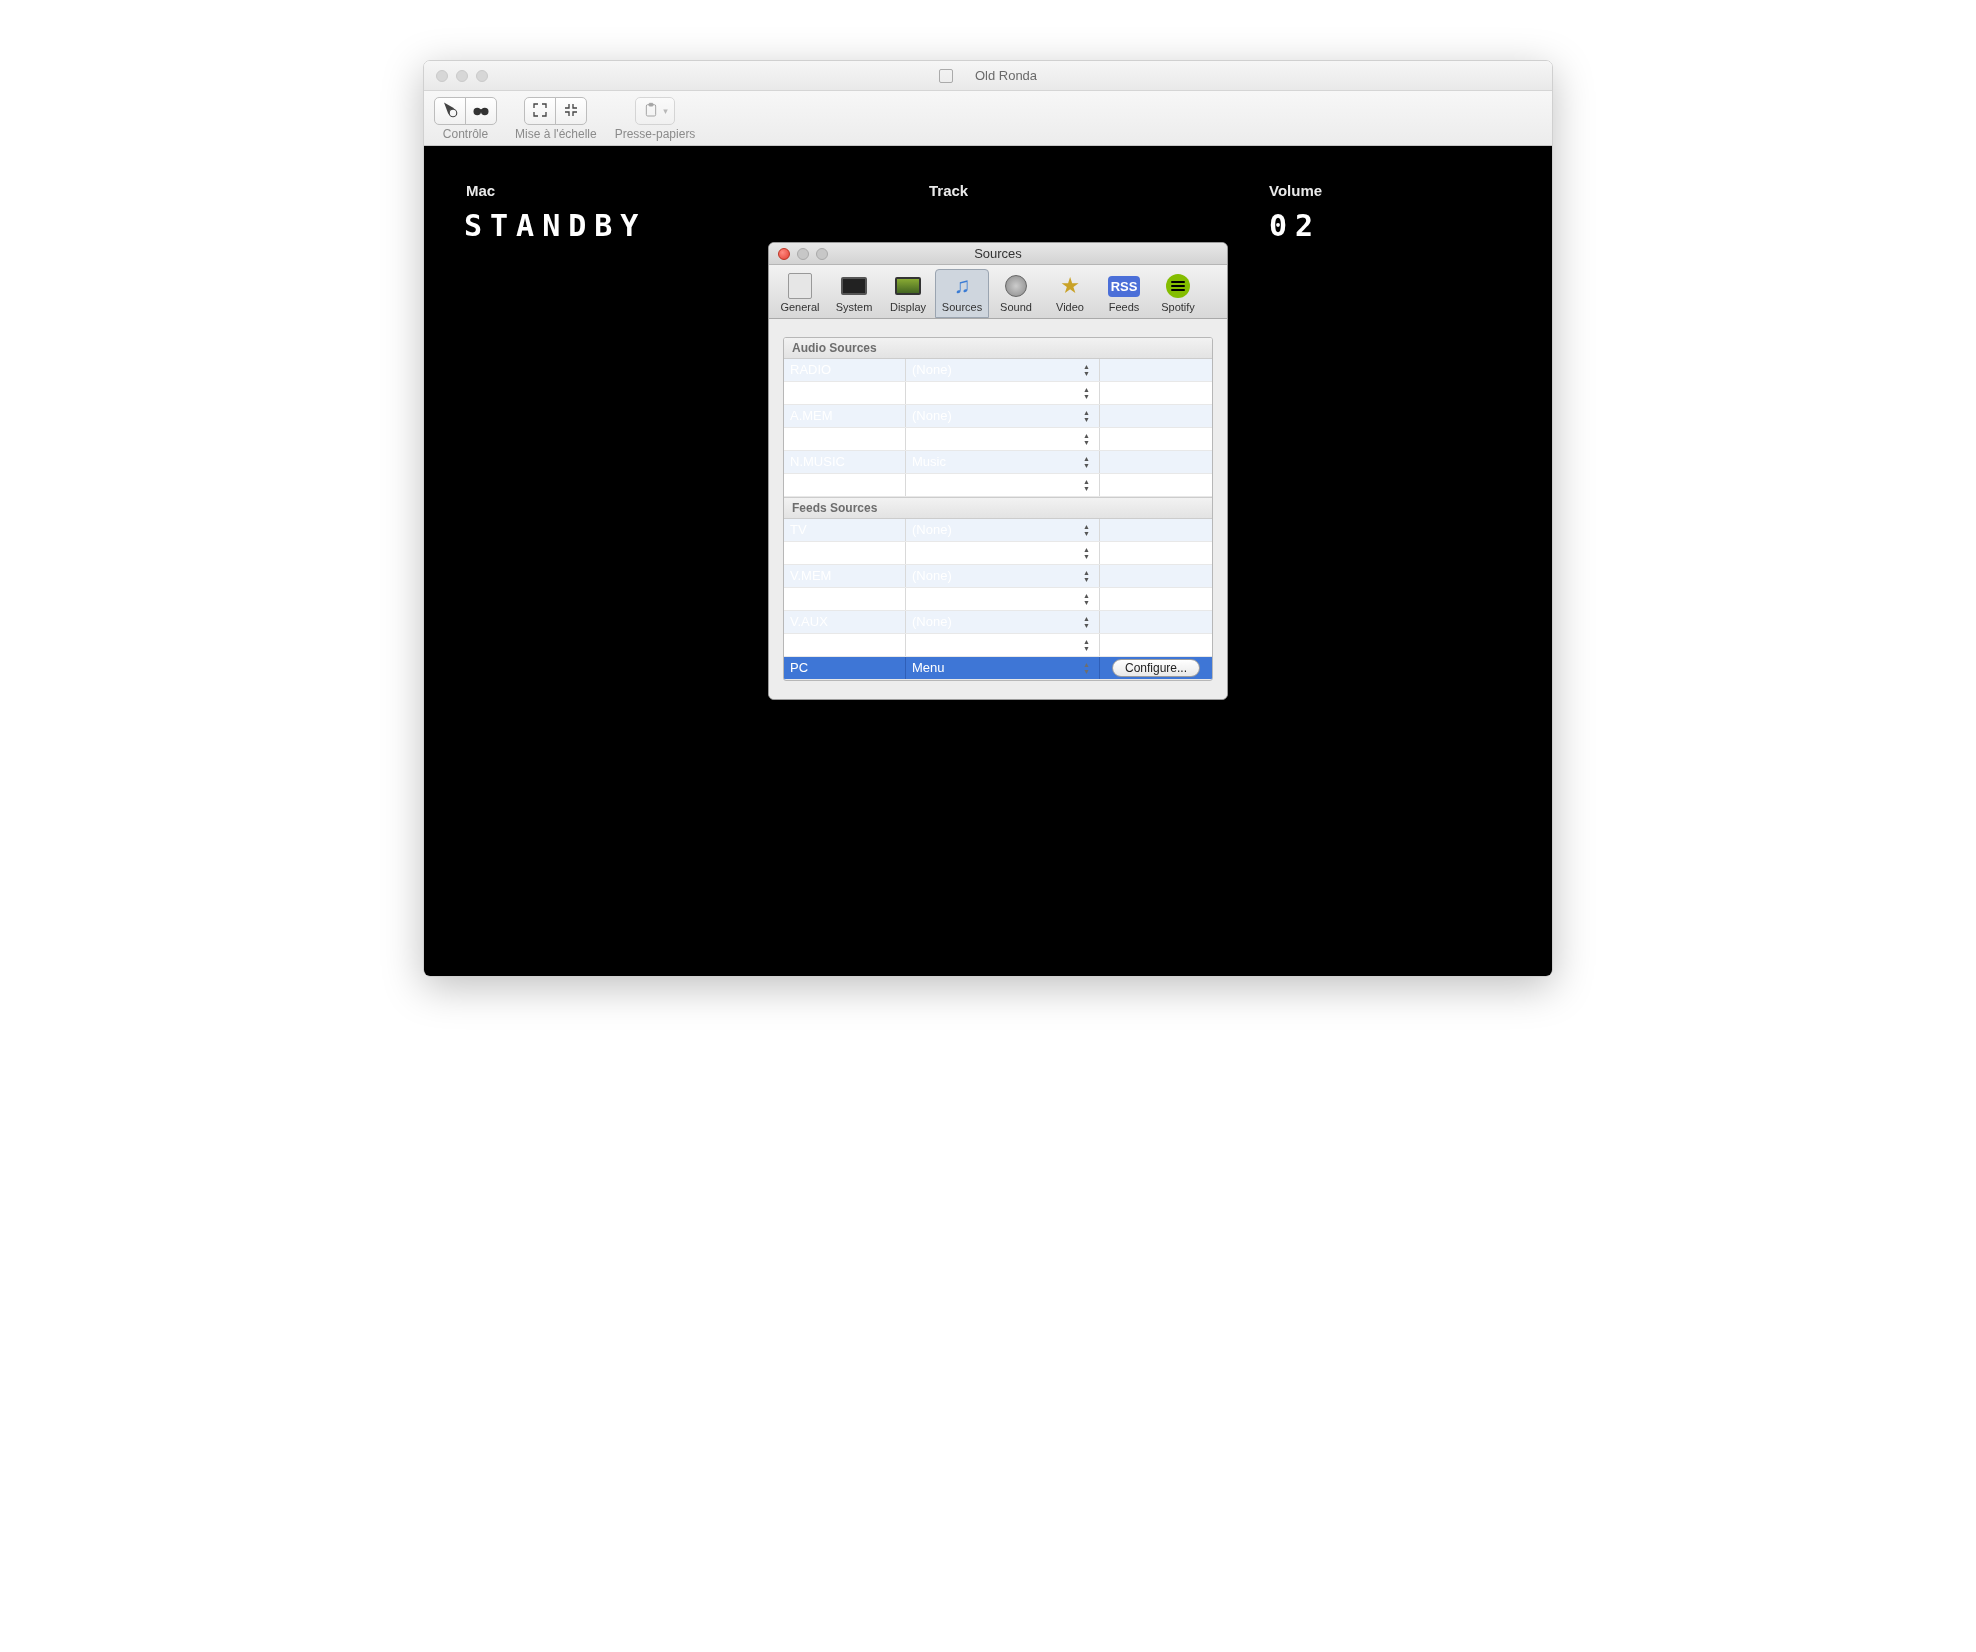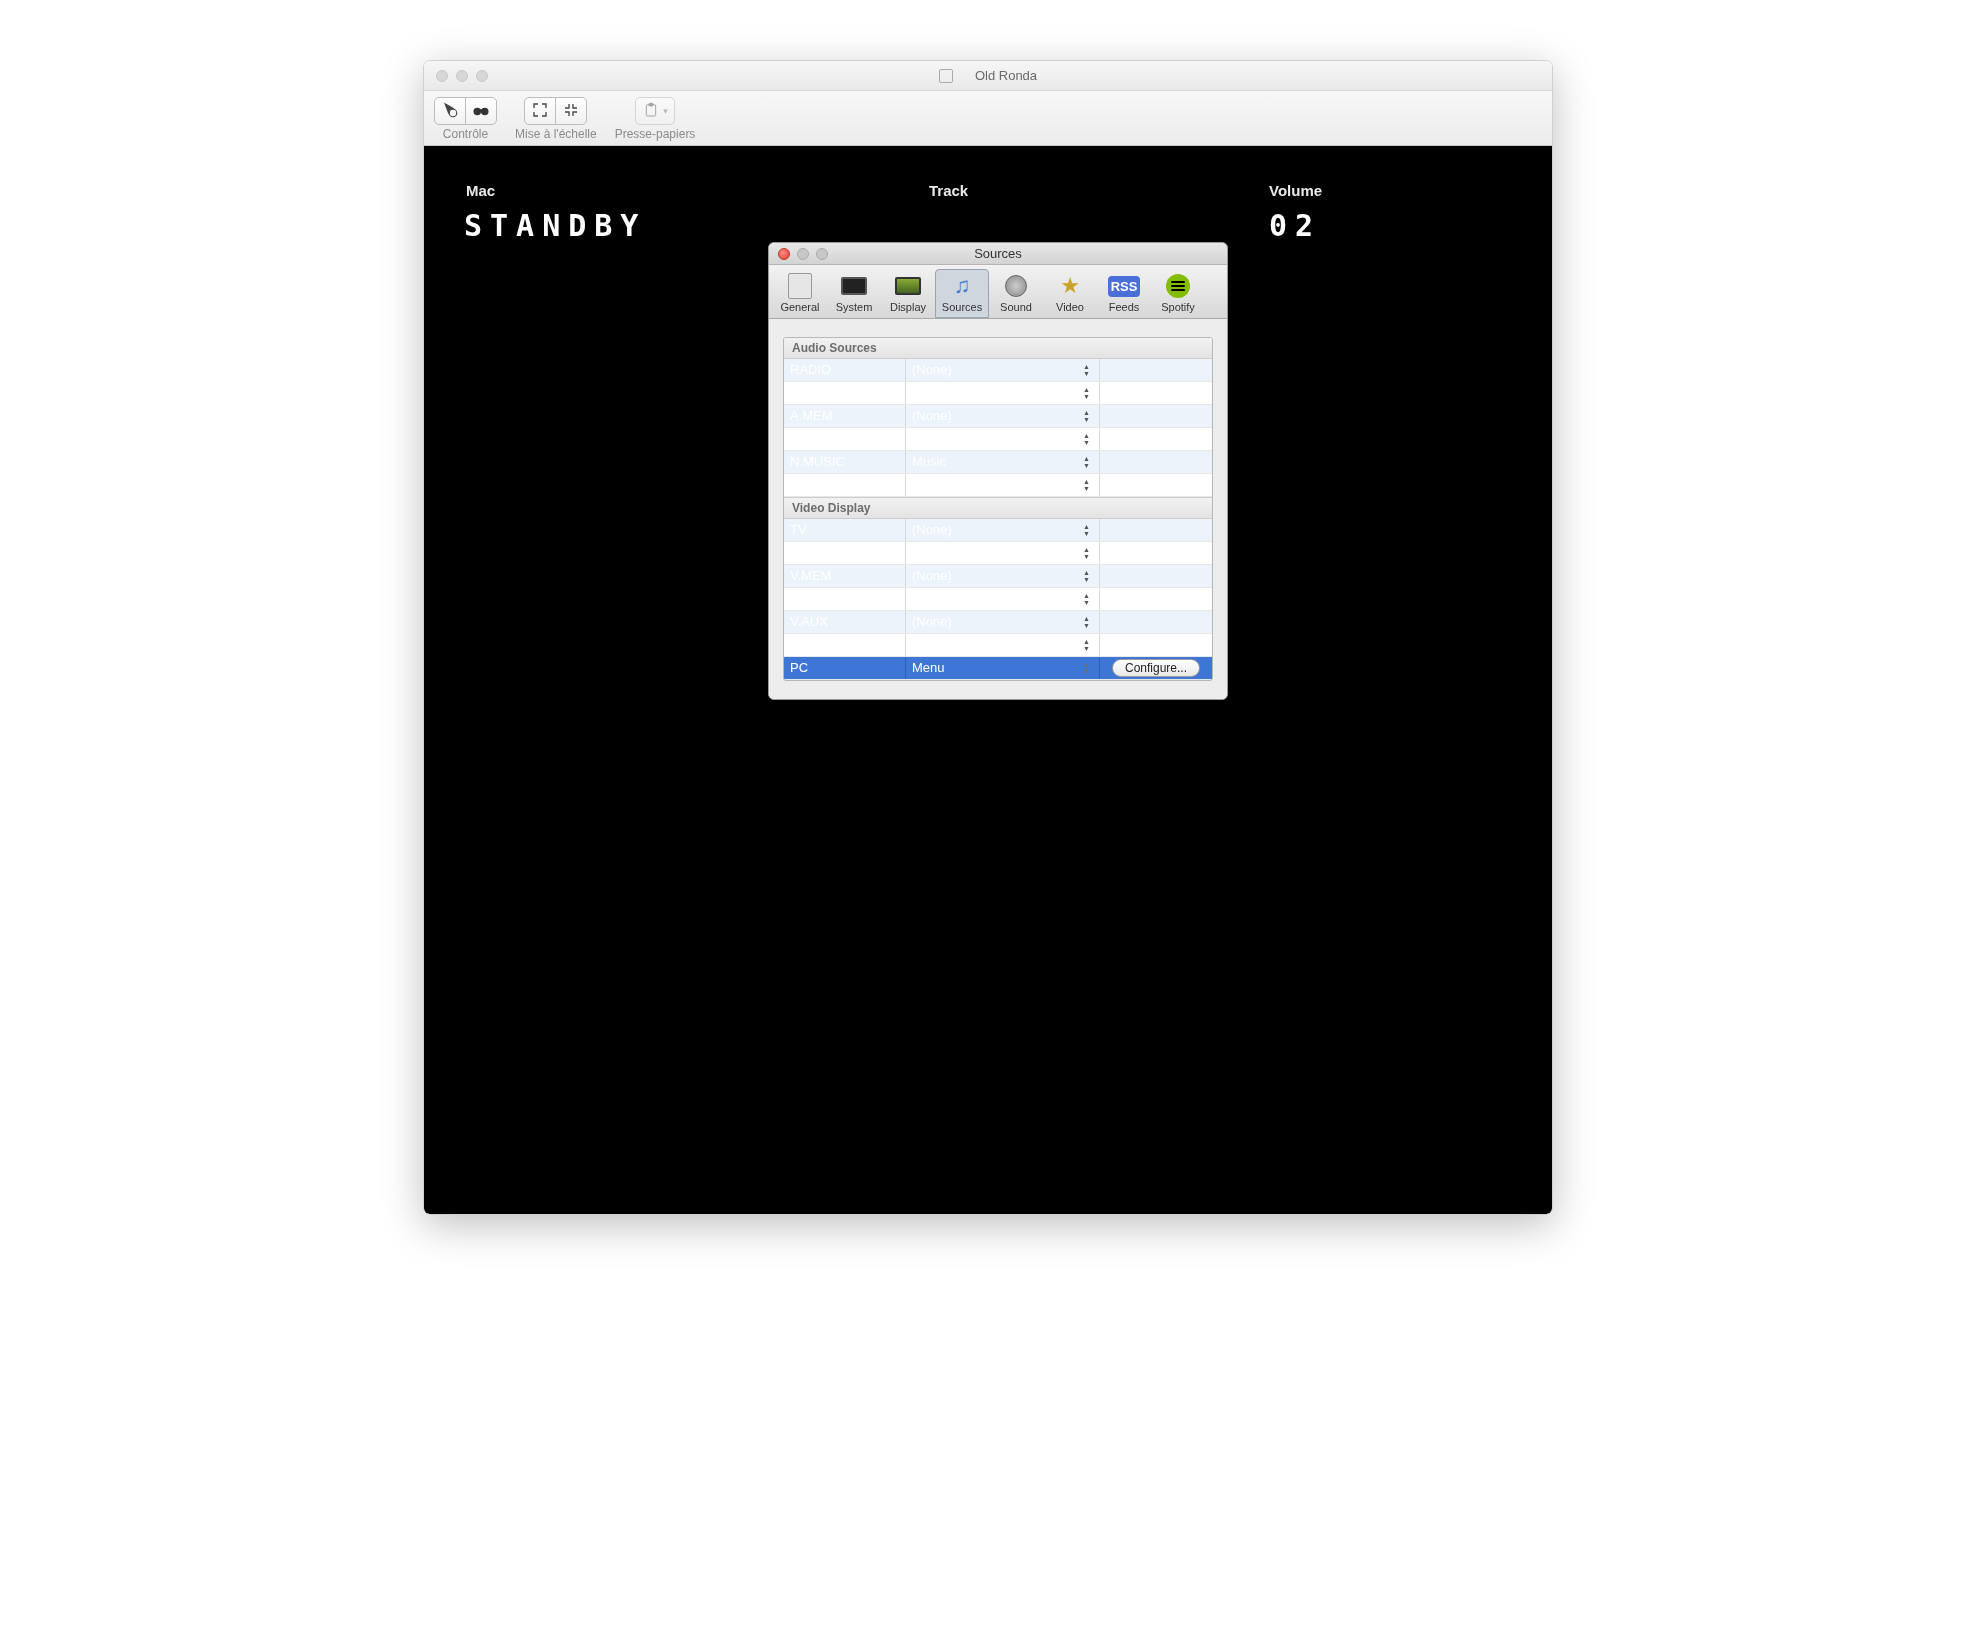--- a/index.html
+++ b/index.html
@@ -47,21 +47,21 @@
   border:1px solid #bdbdbd; border-radius:5px; background:linear-gradient(#fff,#f1f1f1);
   height:28px; min-width:30px; padding:0 6px; display:flex; align-items:center; justify-content:center;
   font-size:15px; color:#555;
 }
 .tool-btn + .tool-btn { margin-left:-1px; border-top-left-radius:0; border-bottom-left-radius:0;}
 .tool-btn:first-child { border-top-right-radius:0; border-bottom-right-radius:0;}
 .tool-btn.single { border-radius:5px;}
 .tool-label { font-size:12px; color:#8b8b8b; }
 
 .remote-area {
-  background:#000; height:1068px; position:relative; color:#fff; font-family:"Helvetica Neue",sans-serif;
+  background:#000; height:830px; position:relative; color:#fff; font-family:"Helvetica Neue",sans-serif;
 }
 .hdr { position:absolute; top:36px; font-size:15px; font-weight:600; color:#eaeaea;}
 .hdr.mac{left:42px;} .hdr.track{left:505px;} .hdr.vol{left:845px;}
 .standby {
   position:absolute; left:40px; top:62px; color:#f5f5f5; font-family:monospace; font-weight:bold;
   letter-spacing:6px; font-size:30px;
 }
 .volval {
   position:absolute; left:845px; top:62px; color:#f5f5f5; font-family:monospace; font-weight:bold;
   letter-spacing:6px; font-size:30px;
@@ -323,21 +323,21 @@
               </div>
               <div class="row even">
                 <div class="cell-name">N.RADIO</div>
                 <div class="cell-val">Radio<div class="stepper">
                     <div>▲</div>
                     <div>▼</div>
                   </div></div>
                 <div class="cell-btn"></div>
               </div>
             </div>
-          <div class="ghdr">Video Display</div>
+          <div class="ghdr">Feeds Sources</div>
           <div id="video-rows">
               <div class="row odd">
                 <div class="cell-name">TV</div>
                 <div class="cell-val">(None)<div class="stepper">
                     <div>▲</div>
                     <div>▼</div>
                   </div></div>
                 <div class="cell-btn"></div>
               </div>
               <div class="row even">

